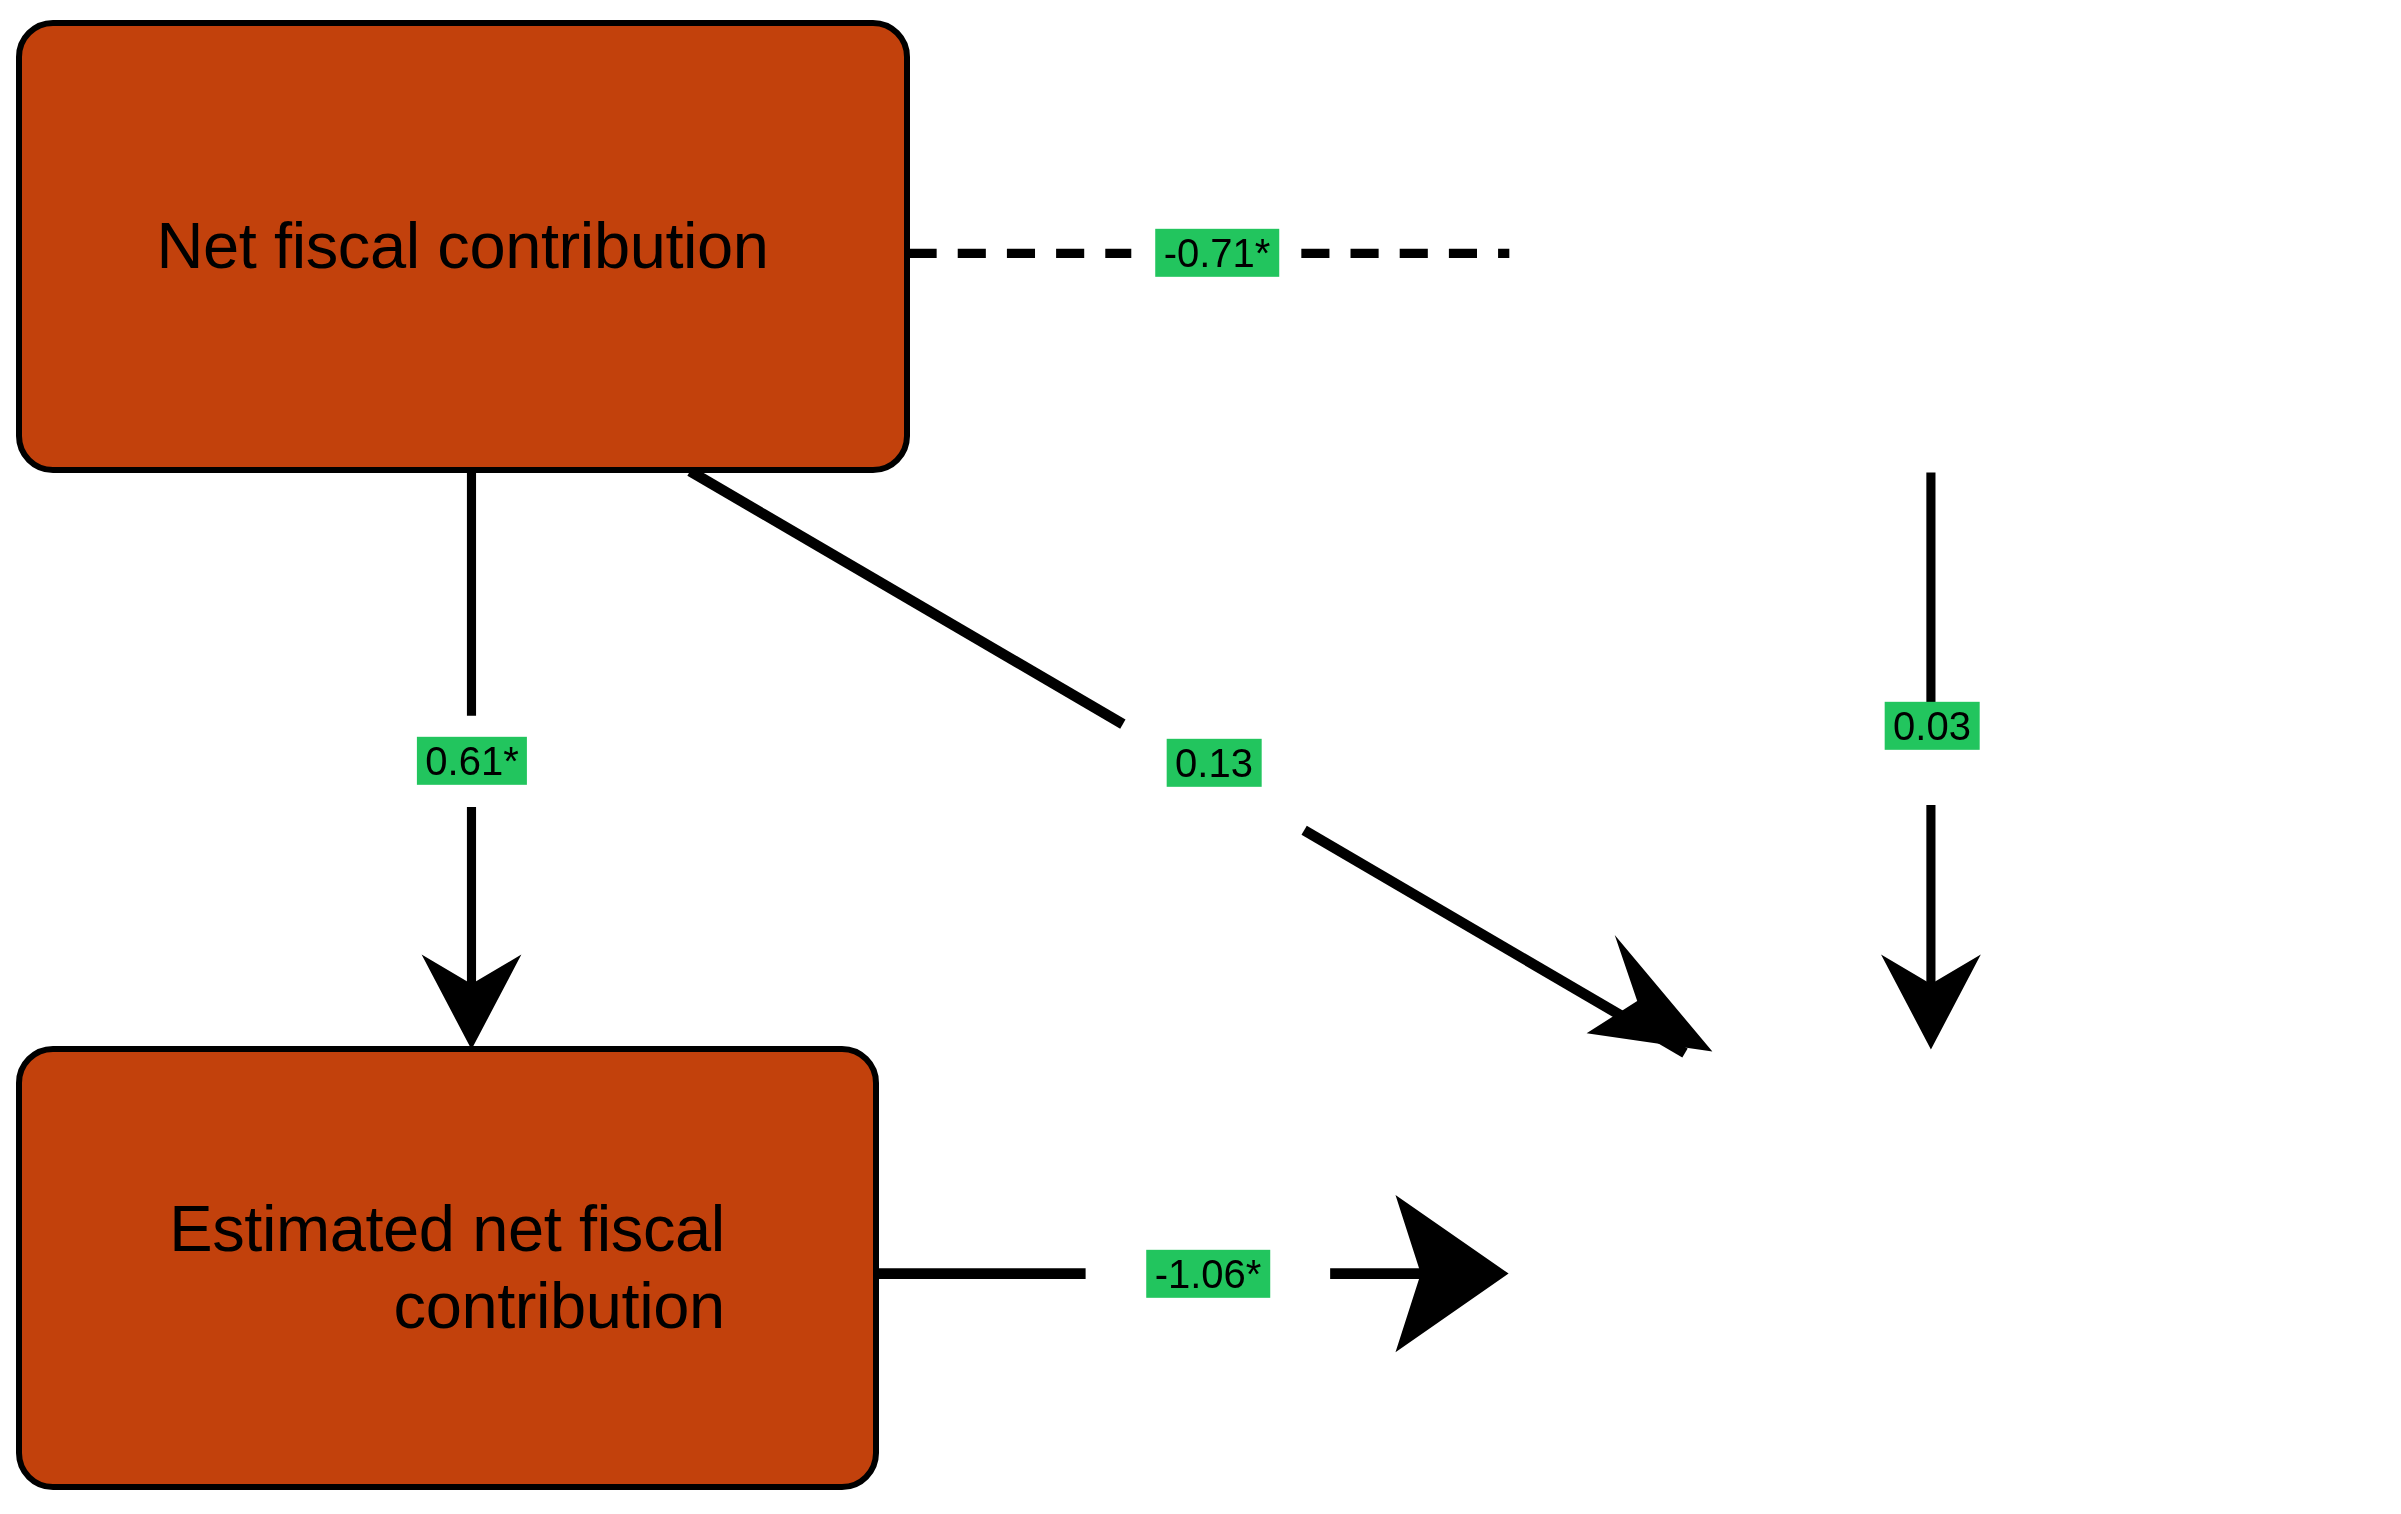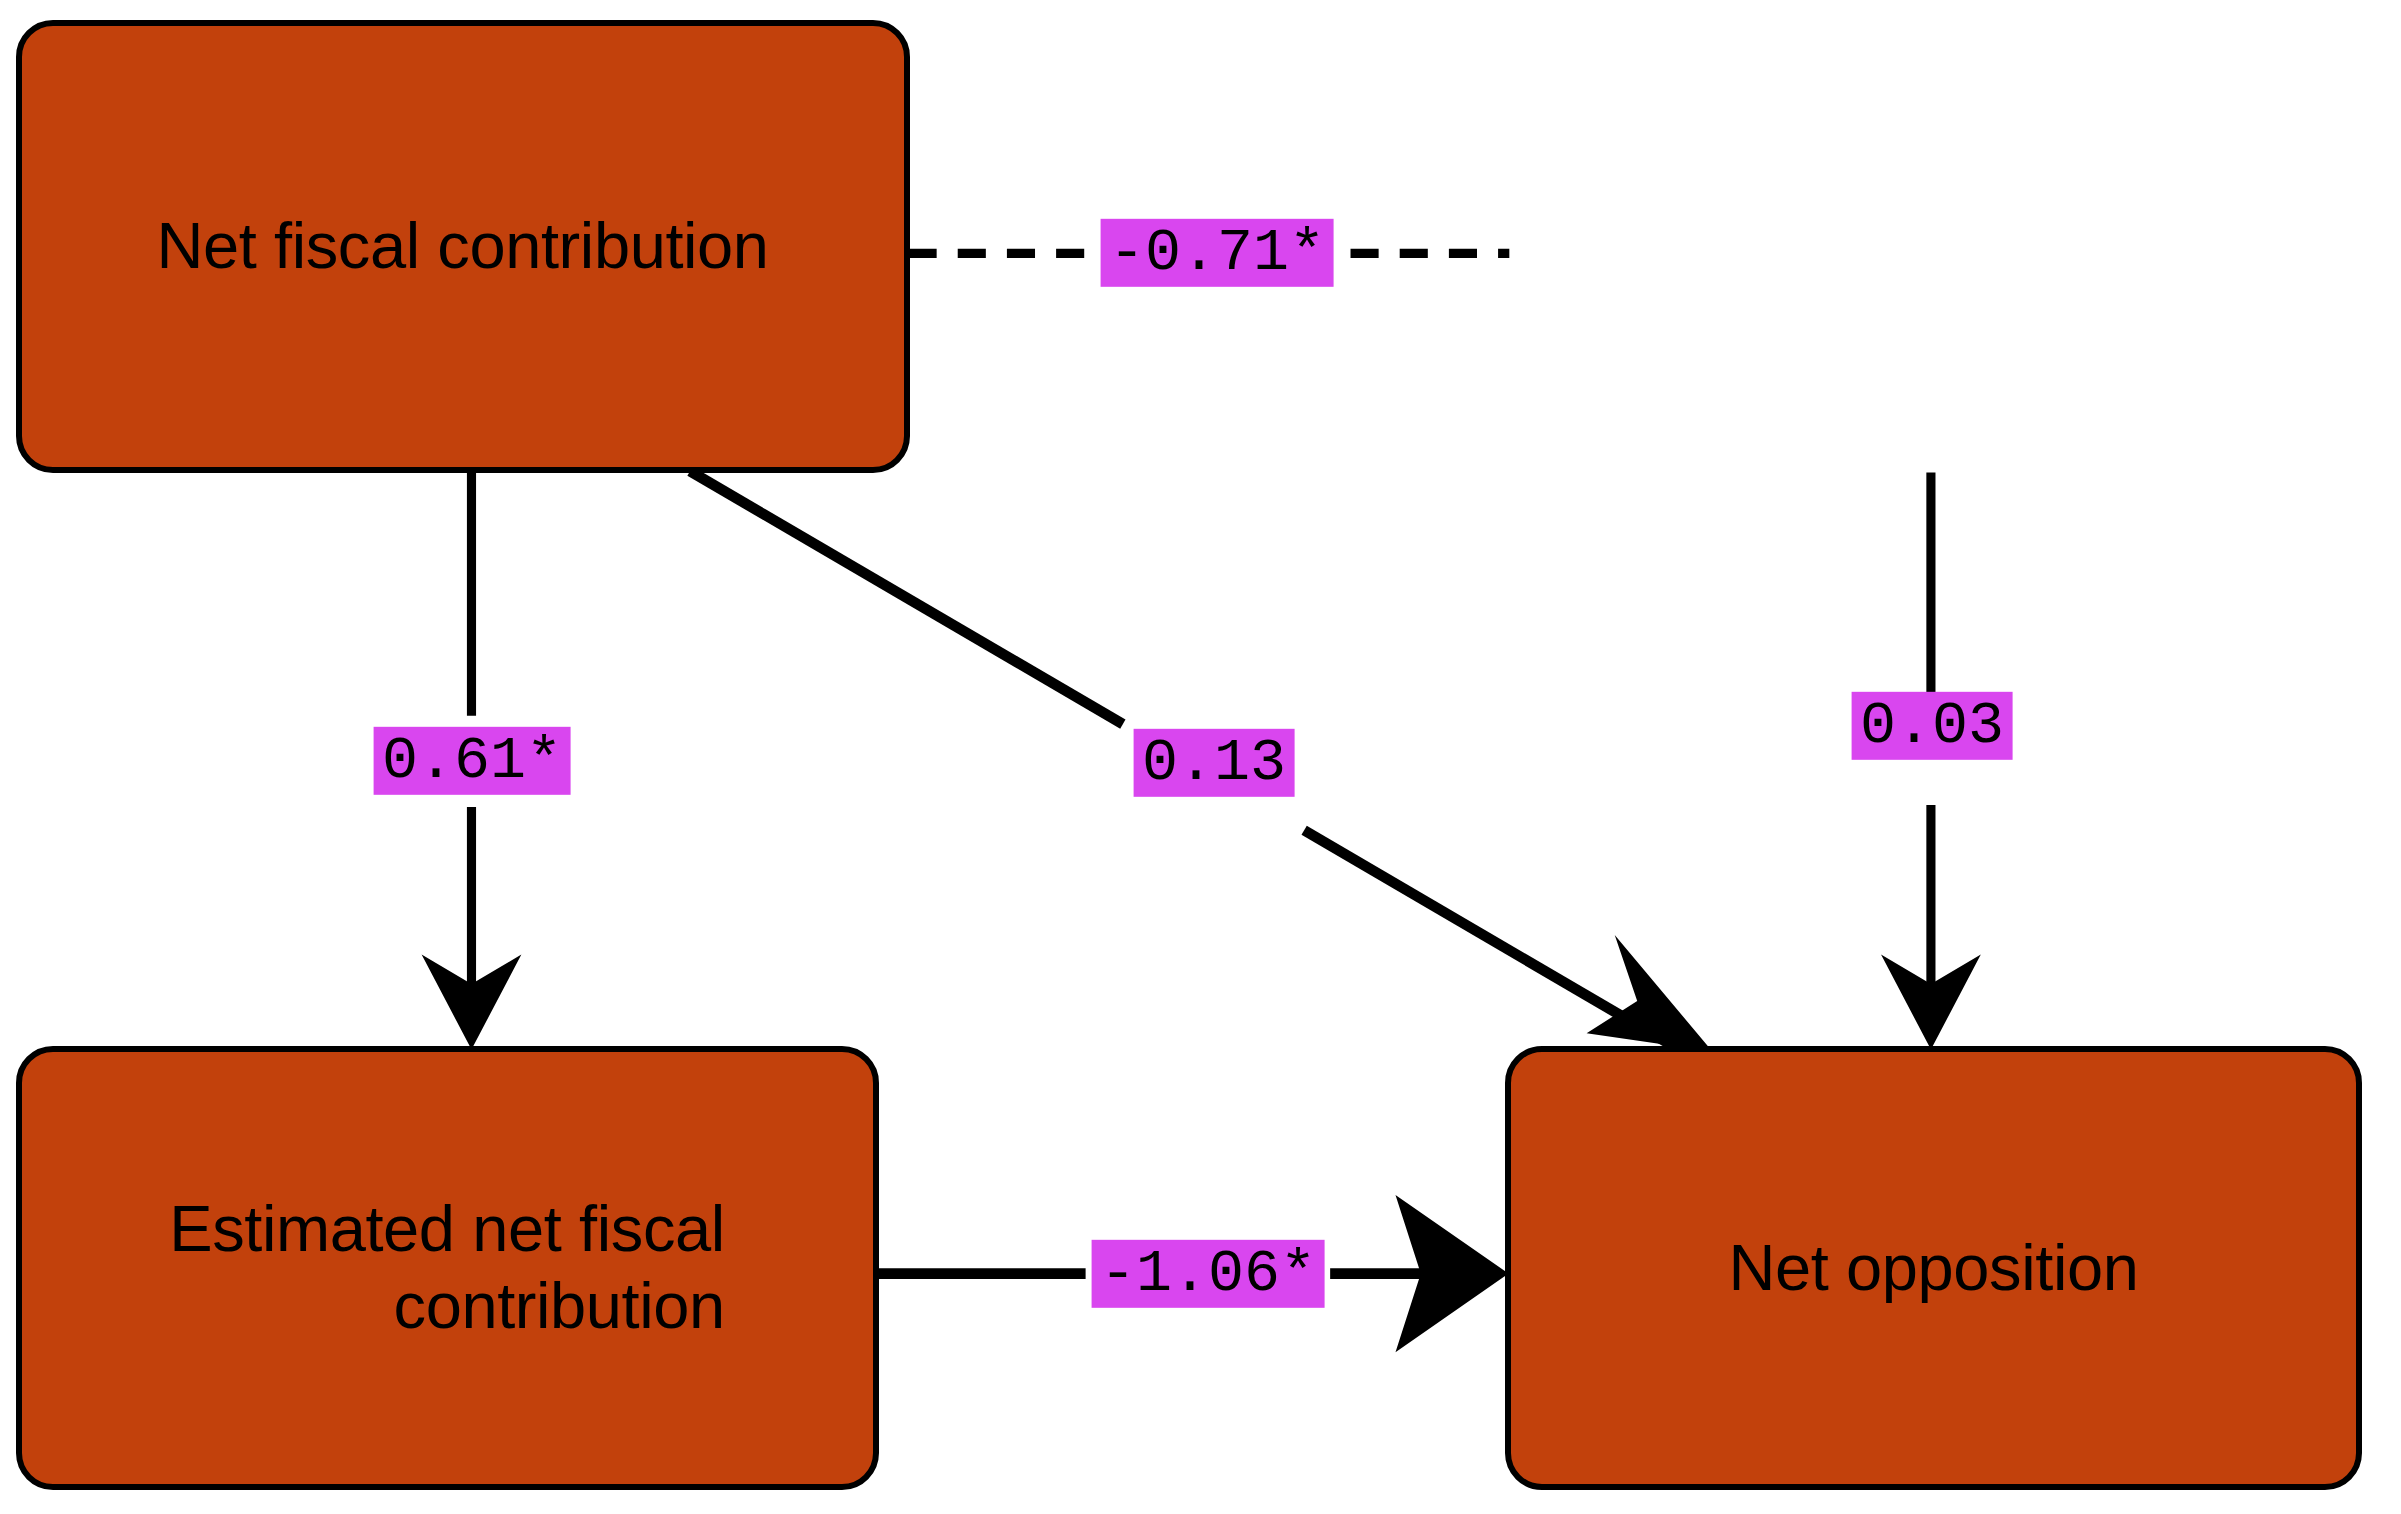--- a/index.html
+++ b/index.html
@@ -42,25 +42,25 @@
     font-family: "Liberation Sans", sans-serif;
     font-size: 65px;
     line-height: 1.18;
     color: #000000;
     letter-spacing: -0.4px;
     padding: 0 18px;
     white-space: pre-line;
   }
   .edge-label {
     position: absolute;
-    font-family: Liberation Mono, monospace;
-    font-size: 60px;
+    font-family: Liberation Sans, sans-serif;
+    font-size: 40px;
     line-height: 1;
     color: #000000;
-    background: #d946ef;
+    background: #22c55e;
     padding: 4.2px 8.4px;
     white-space: nowrap;
     transform: translate(-50%, -50%);
     z-index: 4;
   }
 </style>
 </head>
 <body>
 
 <div id="diagram-root">
@@ -101,23 +101,20 @@
   <div class="node-box" style="left:15.5px; top:19.7px; width:894px; height:453px;">
     <span class="node-label">Net fiscal contribution</span>
   </div>
 
 
   <div class="node-box" style="left:15.5px; top:1046px; width:863px; height:444px;text-align:right;">
     <span class="node-label">Estimated net fiscal
 contribution</span>
   </div>
 
-  <div class="node-box" style="left:1505px; top:1046px; width:857px; height:444px;">
-    <span class="node-label">Net opposition</span>
-  </div>
 
   <div class="edge-label" style="left:1217px; top:253px;">-0.71*</div>
 
   <div class="edge-label" style="left:472px; top:761px;">0.61*</div>
 
   <div class="edge-label" style="left:1214px; top:763px;">0.13</div>
 
   <div class="edge-label" style="left:1932px; top:726px;text-align:right;">0.03</div>
 
   <div class="edge-label" style="left:1208px; top:1274px;">-1.06*</div>

